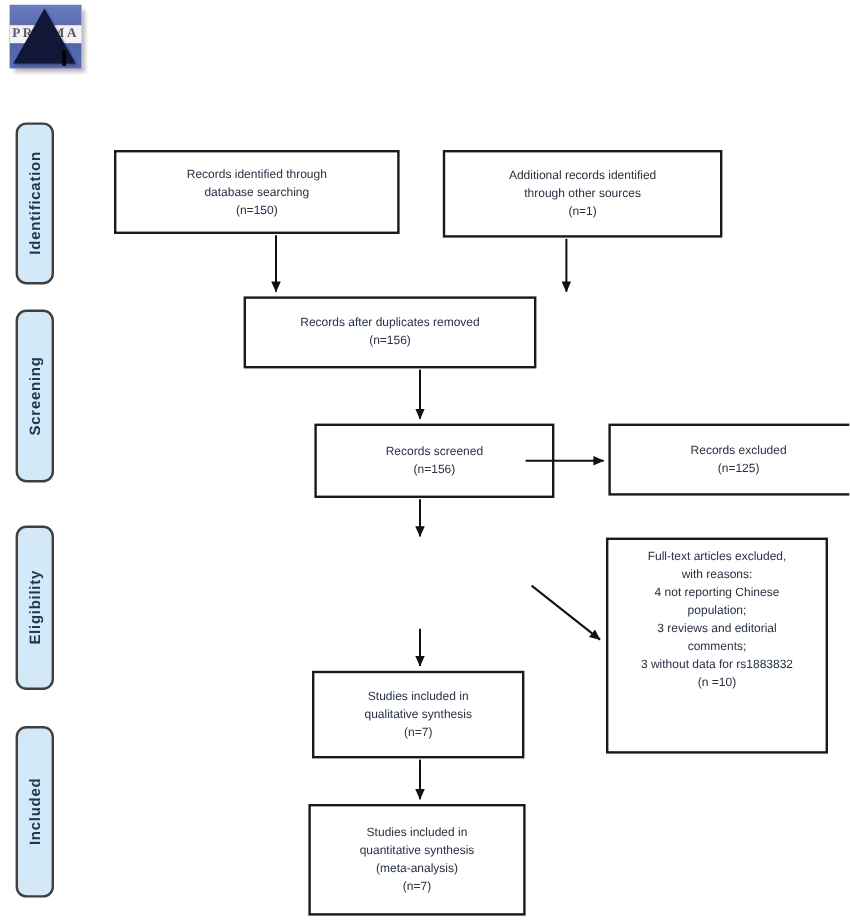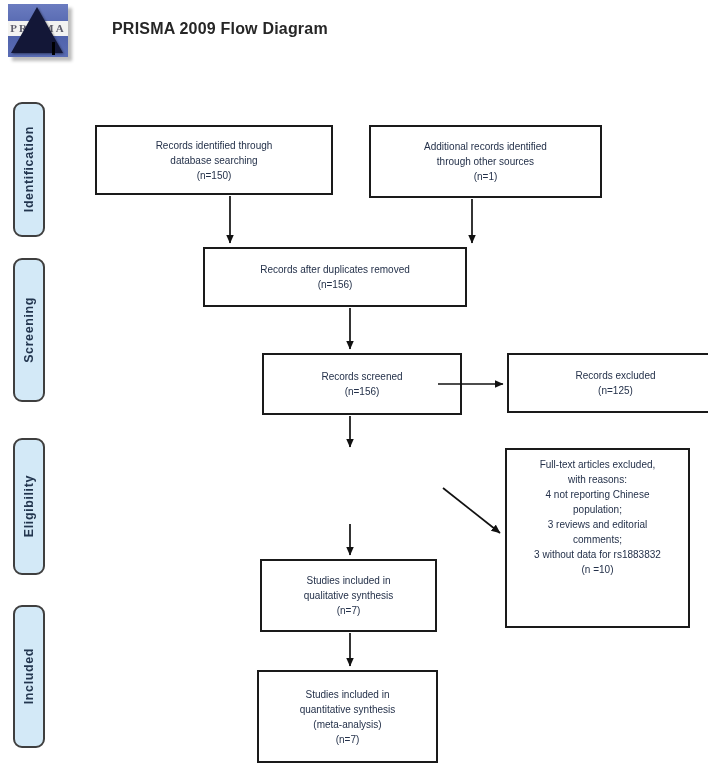--- a/index.html
+++ b/index.html
@@ -54,21 +54,21 @@
   .fbox{
     position:absolute;box-sizing:border-box;background:#fff;
     border:2px solid #1a1a1a;
     display:flex;align-items:center;justify-content:center;text-align:center;
     font-size:10px;line-height:1.5;color:#24314a;
     white-space:pre-line;padding:2px 4px;
   }
   .fbox.top-align{align-items:flex-start;padding-top:7px;}
   .box-identified{left:95px;top:125px;width:238px;height:70px;}
   .box-additional{left:369px;top:125px;width:233px;height:73px;}
-  .box-after-duplicates{left:203px;top:247px;width:264px;height:60px;}
+  .box-after-duplicates{left:203px;top:247px;width:244px;height:60px;}
   .box-screened{left:262px;top:353px;width:200px;height:62px;}
   .box-excluded{left:507px;top:353px;width:217px;height:60px;}
   .box-fulltext-assessed{left:260px;top:451px;width:182px;height:72px;}
   .box-fulltext-excluded{left:505px;top:448px;width:185px;height:180px;}
   .box-qualitative{left:260px;top:559px;width:177px;height:73px;}
   .box-quantitative{left:257px;top:670px;width:181px;height:93px;}
   
   .arrows{position:absolute;left:0;top:0;pointer-events:none;}
 </style>
 </head>
@@ -76,21 +76,20 @@
 
 <div class="canvas">
 
   <div class="logo">
     <div class="logo-band"></div>
     <div class="logo-word">PRISMA</div>
     <div class="logo-triangle"></div>
     <div class="logo-cursor"></div>
   </div>
 
-  <div class="page-title">PRISMA 2009 Flow Diagram</div>
 
   <div class="stage stage-identification">
     <span>Identification</span>
   </div>
   <div class="stage stage-screening">
     <span>Screening</span>
   </div>
   <div class="stage stage-eligibility">
     <span>Eligibility</span>
   </div>

